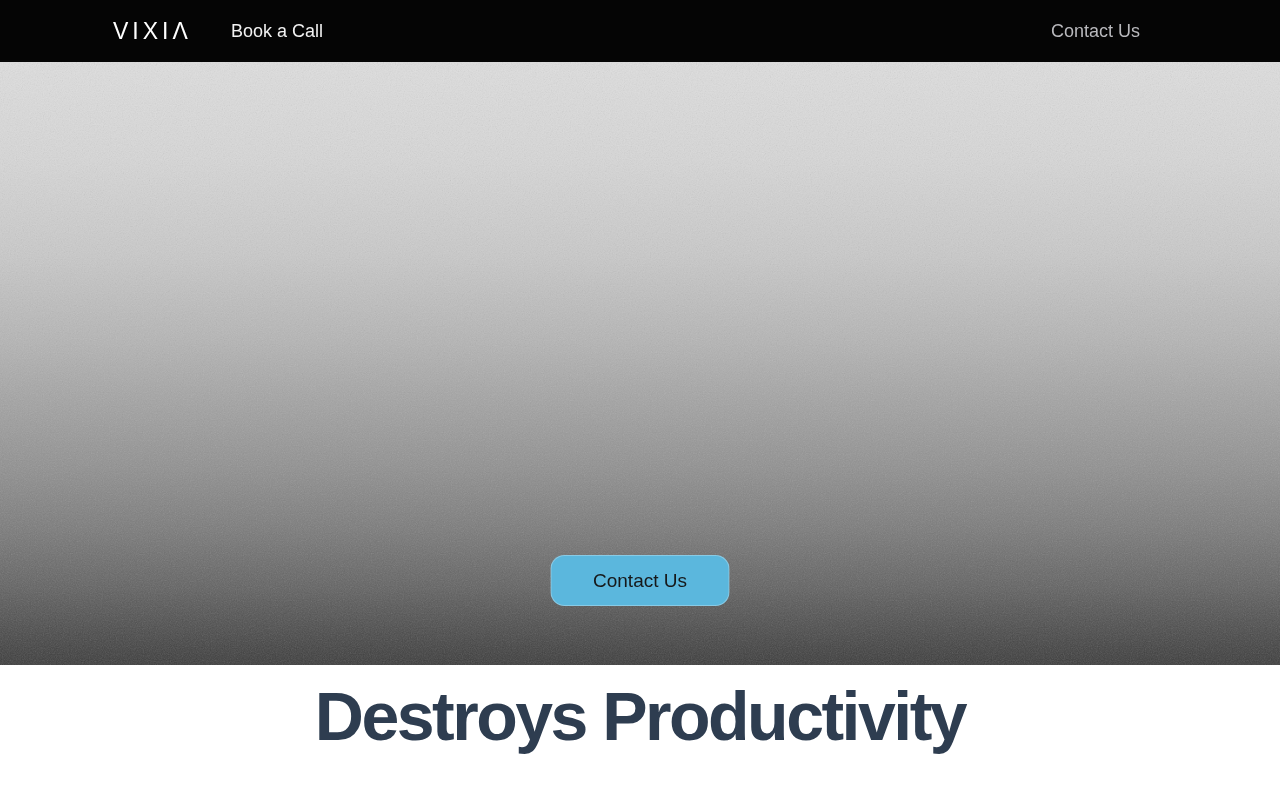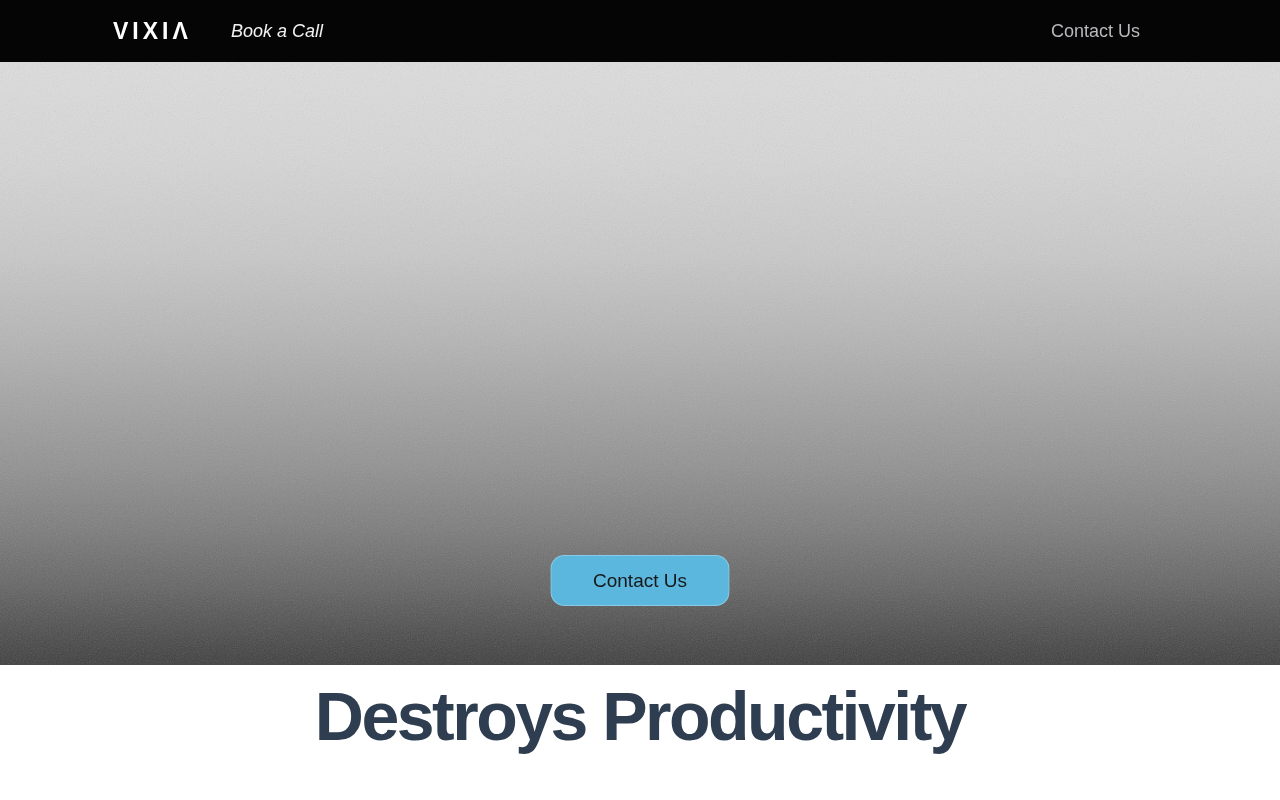--- a/index.html
+++ b/index.html
@@ -17,34 +17,34 @@
     background: #050505;
     display: flex;
     align-items: center;
   }
   .brand {
     position: absolute;
     left: 113px; top: 50%;
     transform: translateY(-50%);
     color: #ffffff;
     font-size: 23px;
-    font-weight: 700;
+    font-weight: 400;
     letter-spacing: 4px;
     cursor: pointer;
     user-select: none;
   }
   .nav-link {
     position: absolute;
     top: 50%;
     transform: translateY(-50%);
     font-size: 18px;
     text-decoration: none;
     cursor: pointer;
   }
-  .nav-link.primary { left: 231px; color: #f2f2f2; font-style: italic; }
+  .nav-link.primary { left: 231px; color: #f2f2f2; }
   .nav-link.muted   { right: 140px; color: #b9b9bd; }
 
   
   .hero {
     position: relative;
     width: 1280px; height: 603px;
     background: linear-gradient(180deg,
       #dedede 0%, #d7d7d7 16%, #c9c9c9 32%,
       #b5b5b5 46%, #a2a2a2 57%, #919191 67%,
       #7c7c7c 77%, #636363 87%, #4a4a4a 95%, #3c3c3c 100%);

